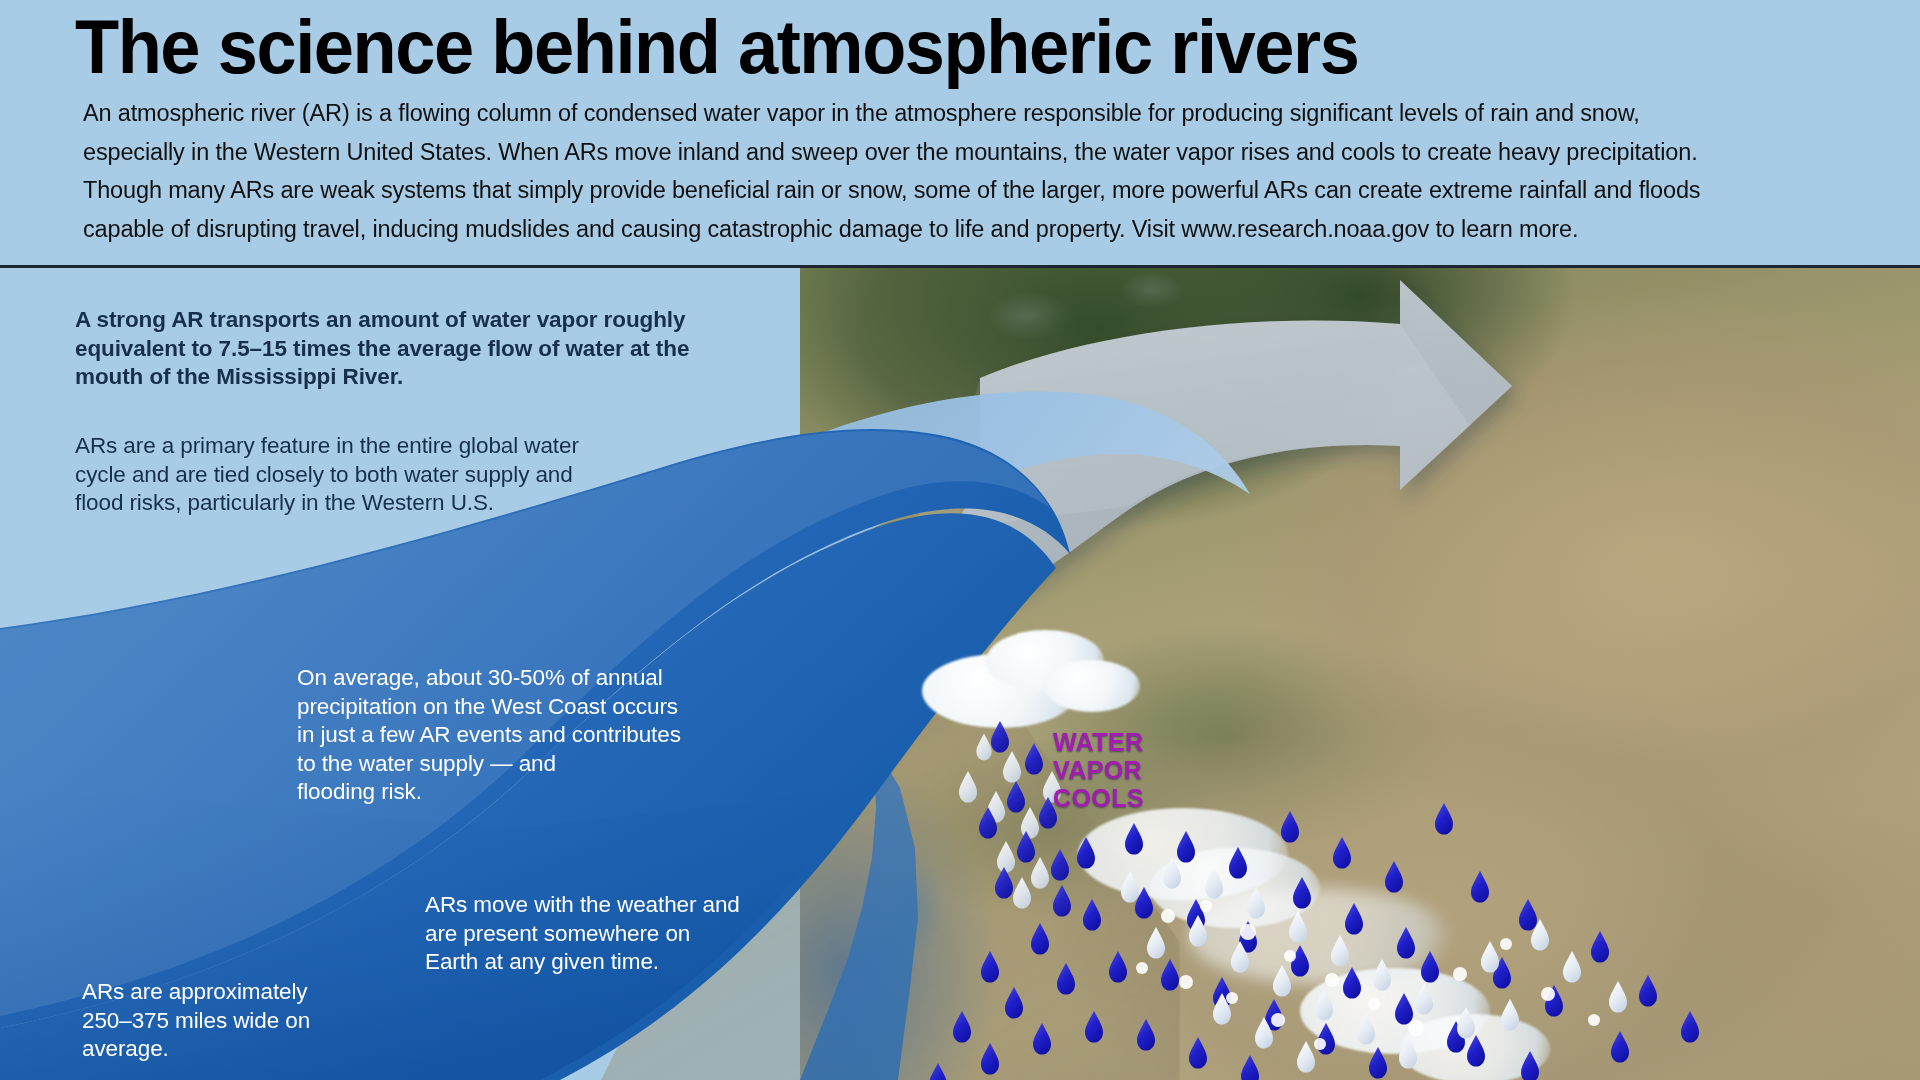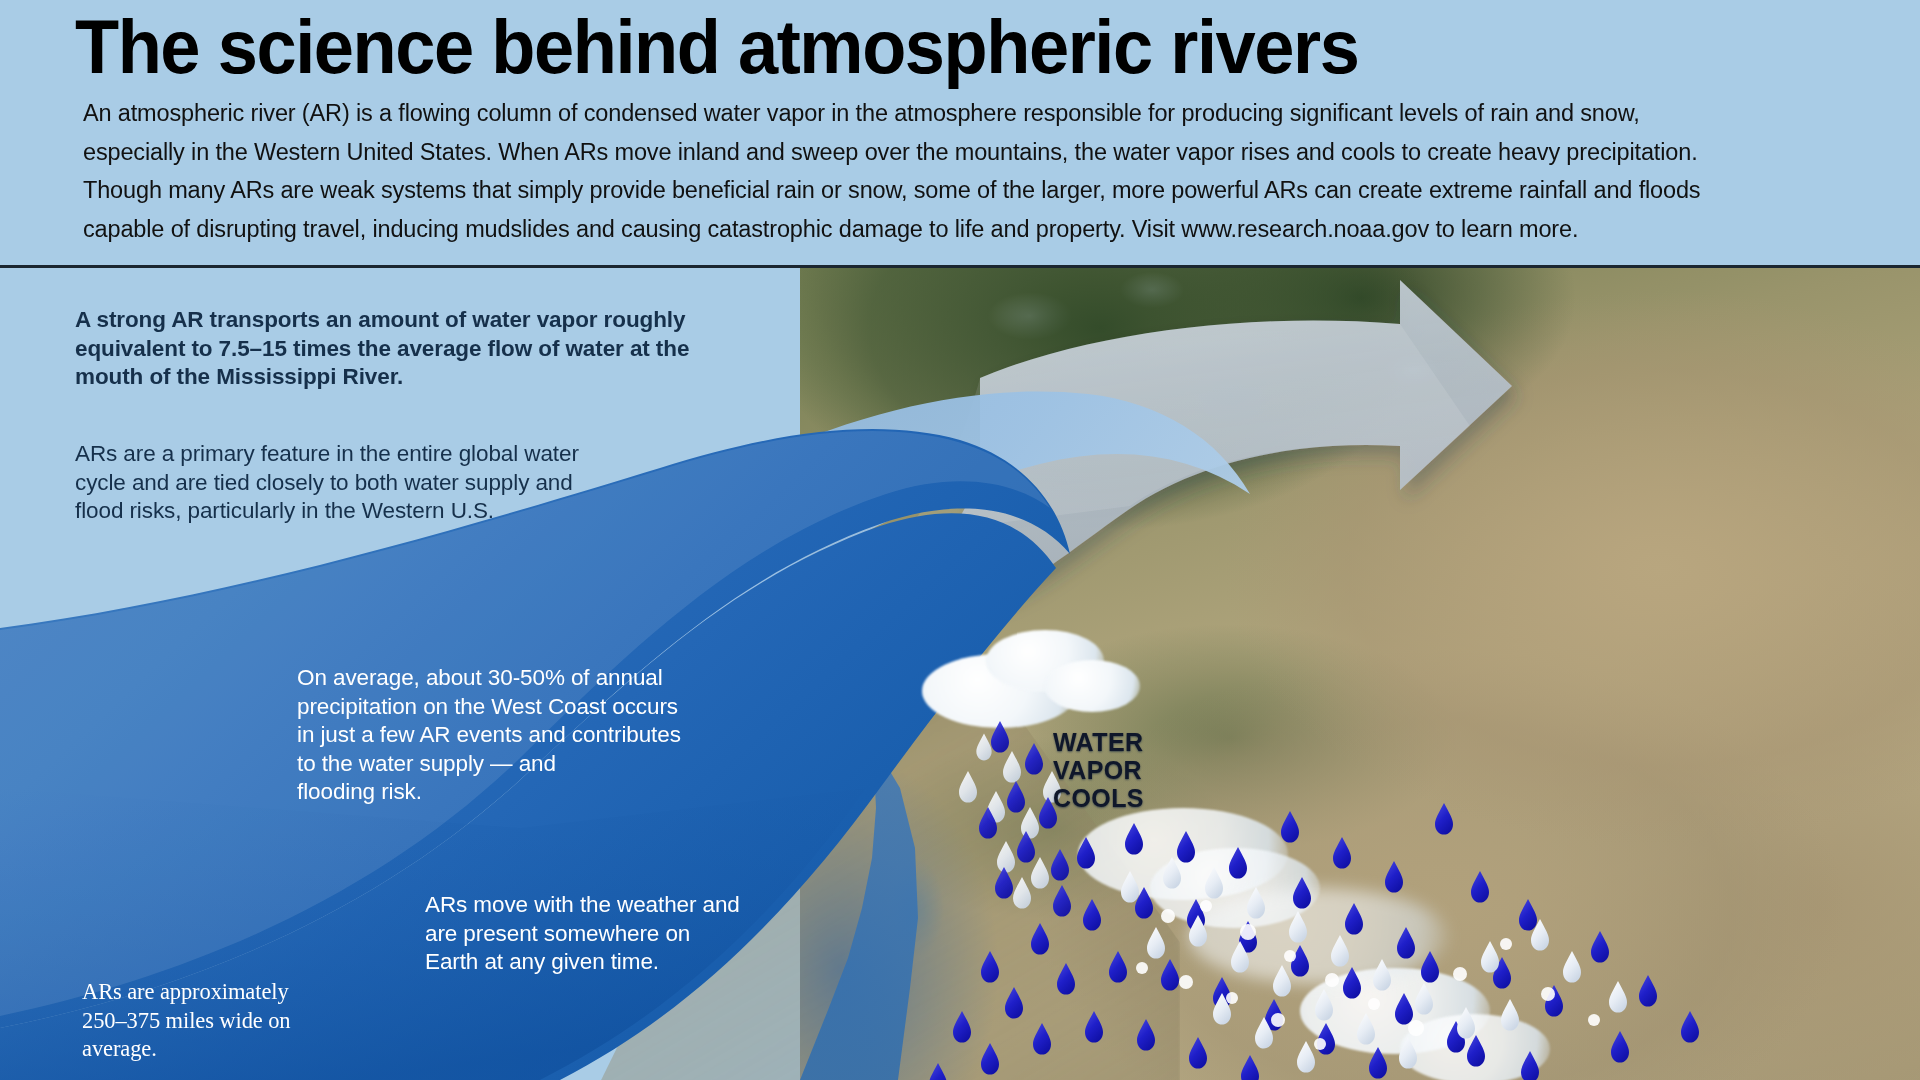--- a/index.html
+++ b/index.html
@@ -106,21 +106,21 @@
     font-size:22.5px;
     line-height:28.5px;
     letter-spacing:-0.1px;
     white-space:pre-line;
   }
   .note.dark{color:#16304b;}
   .note.light{color:#ffffff;}
 
   #label-wvc{
     position:absolute;left:1053px;top:460px;
-    color:#0f172a;font-weight:bold;font-size:25px;line-height:28px;
+    color:#a21caf;font-weight:bold;font-size:25px;line-height:28px;
     letter-spacing:.4px;
     text-shadow:0 1px 2px rgba(10,30,60,.55);
   }
 </style>
 </head>
 <body>
 
 <div id="poster">
 
   <div id="header">
@@ -380,32 +380,32 @@
     </svg>
 
     <div id="label-wvc" style="white-space:pre-line;">WATER
 VAPOR
 COOLS</div>
 
     <div class="note dark" style="left:75px;top:38px;width:620px;font-weight:bold;">A strong AR transports an amount of water vapor roughly
 equivalent to 7.5–15 times the average flow of water at the
 mouth of the Mississippi River.</div>
 
-    <div class="note dark" style="left:75px;top:172px;width:560px;">ARs are a primary feature in the entire global water
+    <div class="note dark" style="left:75px;top:164px;width:560px;">ARs are a primary feature in the entire global water
 cycle and are tied closely to both water supply and
 flood risks, particularly in the Western U.S.</div>
 
     <div class="note light" style="left:297px;top:396px;width:420px;">On average, about 30-50% of annual
 precipitation on the West Coast occurs
 in just a few AR events and contributes
 to the water supply — and
 flooding risk.</div>
 
     <div class="note light" style="left:425px;top:600px;width:380px;margin-top:23px;">ARs move with the weather and
 are present somewhere on
 Earth at any given time.</div>
 
-    <div class="note light" style="left:82px;top:710px;width:320px;font-family:Liberation Serif, serif;">ARs are approximately
+    <div class="note light" style="left:82px;top:710px;width:320px;">ARs are approximately
 250–375 miles wide on
 average.</div>
 
   </div>
 </div>
 
 </body></html>

